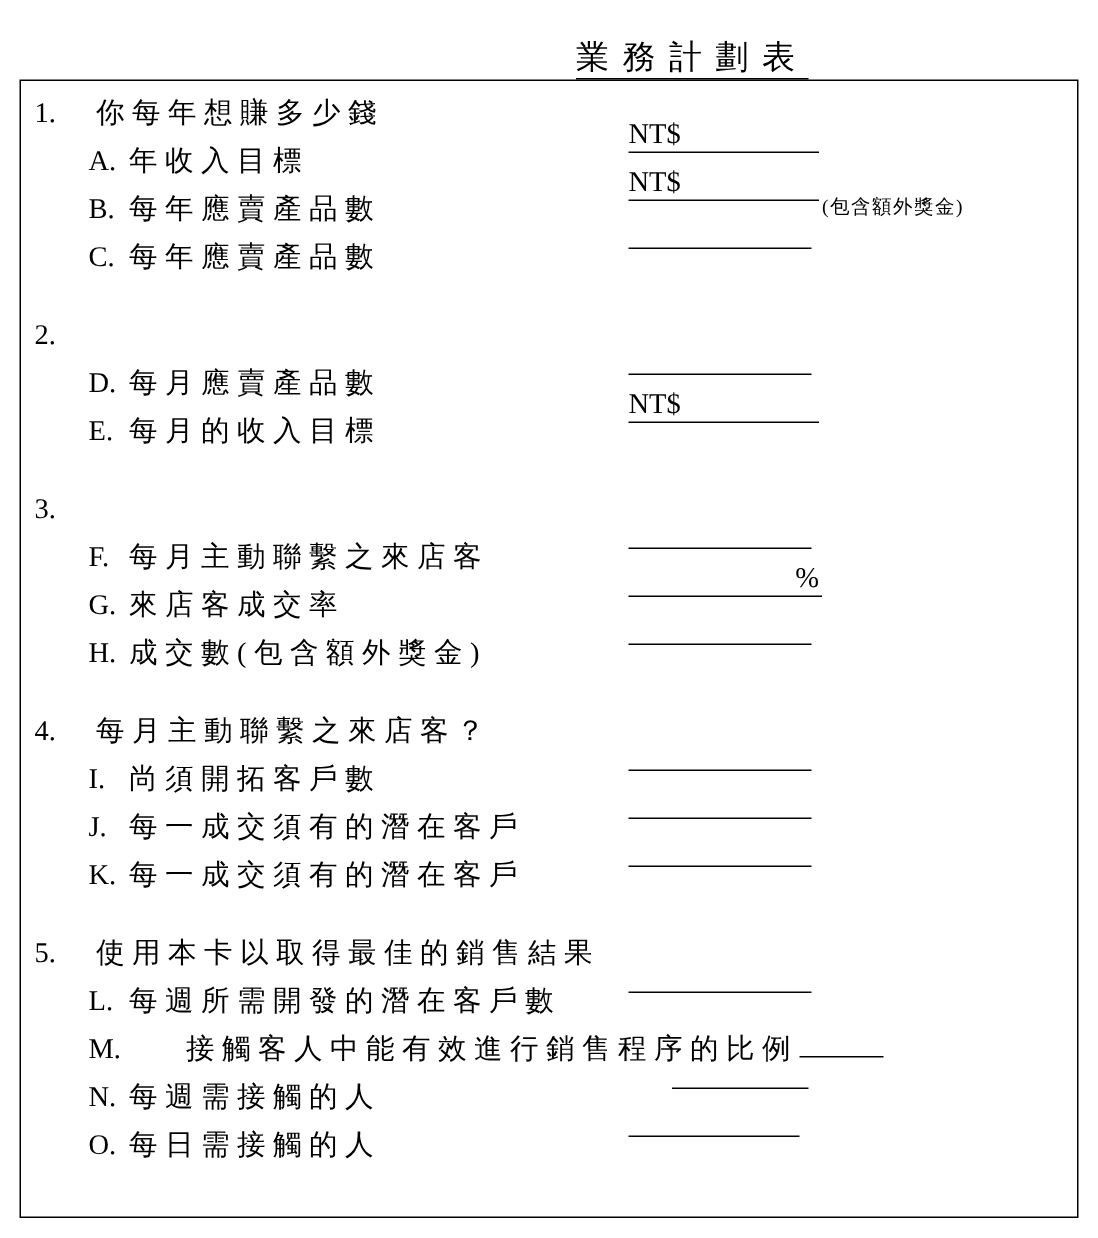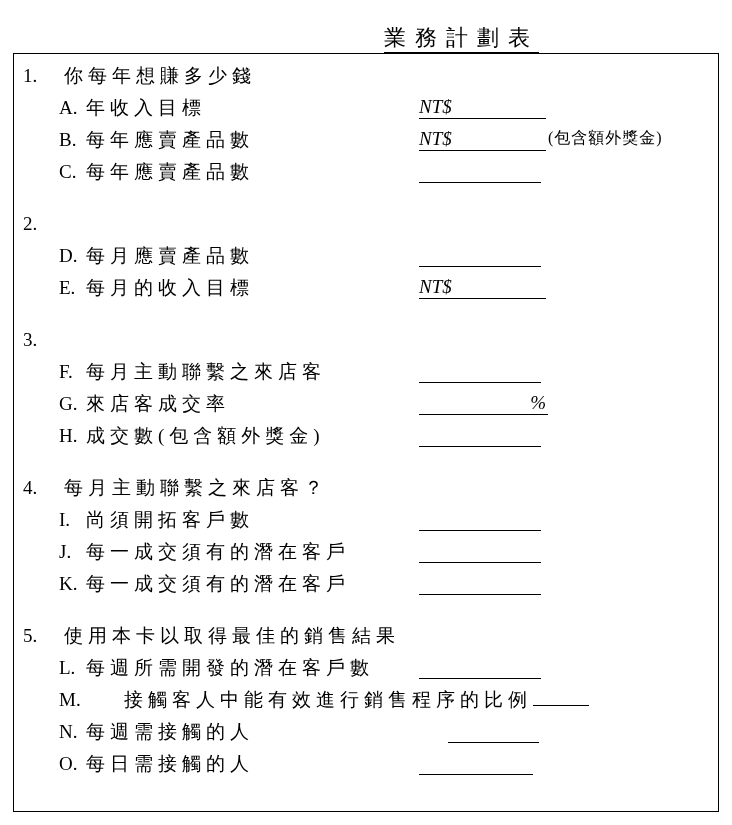--- a/index.html
+++ b/index.html
@@ -64,38 +64,37 @@
     letter-spacing: 0;
   }
   .itemlabel {
     position: absolute;
     left: 72px;
     letter-spacing: 5px;
   }
   .value {
     position: absolute;
     left: 405px;
-    bottom: 5px;
+    bottom: 22px;
     width: 122px;
     height: 22px;
     line-height: 22px;
     border-bottom: 1.8px solid #000;
     letter-spacing: 0;
-    font-style: italic;
   }
   .value.nts { width: 127px; }
   .value.pct { width: 127px; text-align: right; padding-right: 2px; }
   .item-N .value { left: 434px; width: 91px; }
   .item-O .value { width: 114px; }
   .note {
     position: absolute;
     left: 534px;
     bottom: 2px;
     letter-spacing: 1px;
-    font-size: 16px;
+    font-size: 13px;
   }
   .item-M .itemlabel {
     position: static;
     display: inline-block;
     margin-left: 110px;
     vertical-align: baseline;
   }
   .blank-inline {
     display: inline-block;
     width: 56px;

